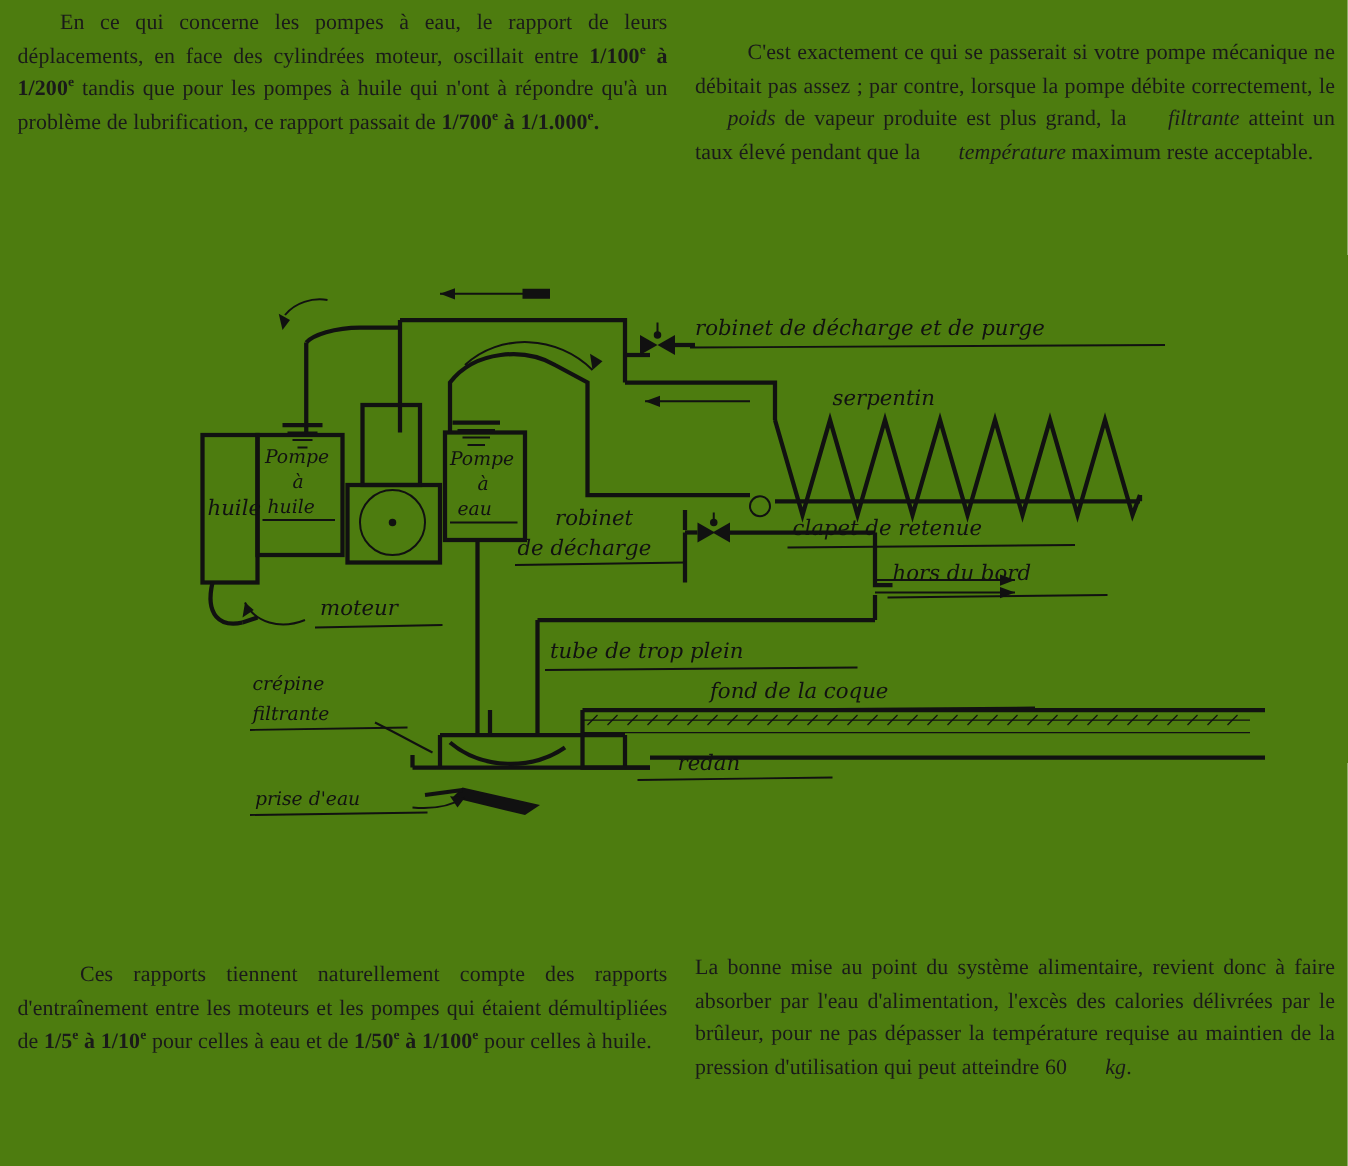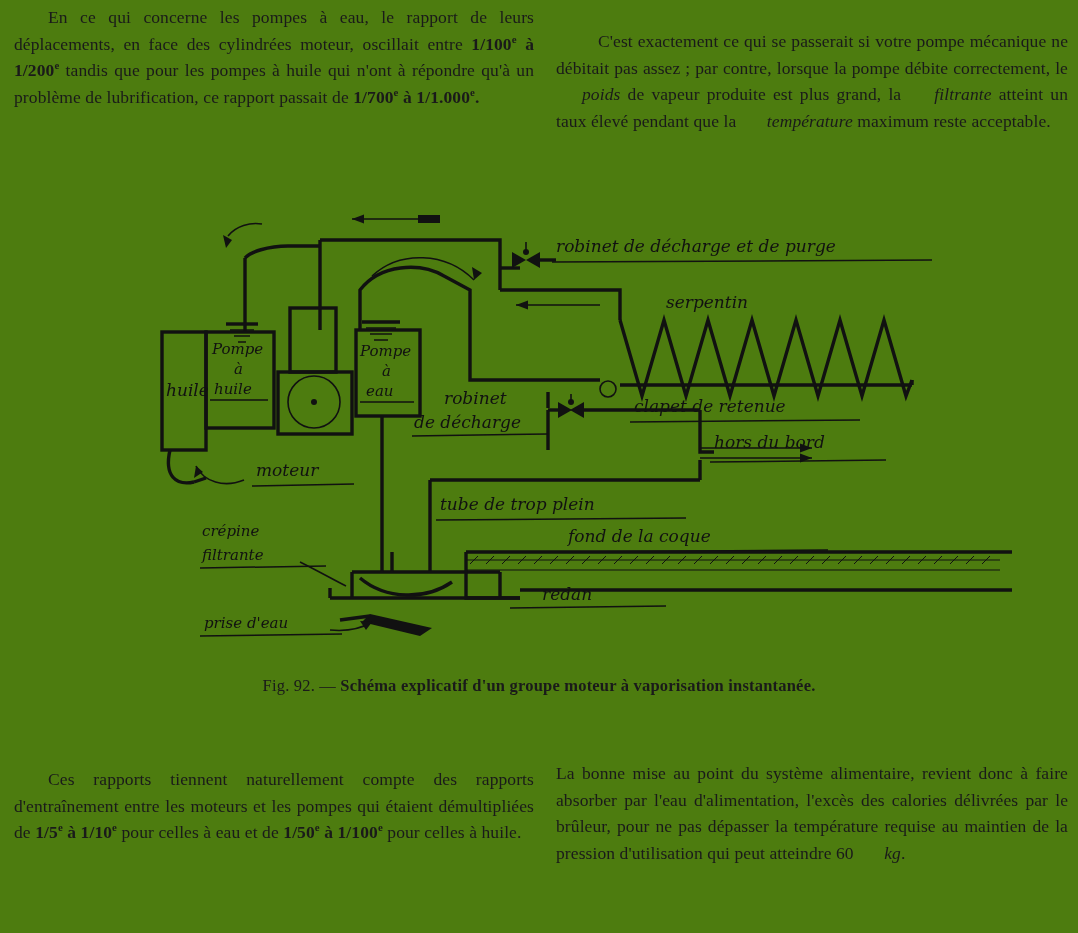--- a/index.html
+++ b/index.html
@@ -38,21 +38,21 @@
   #bottom-left-col  { top: 766px; }
   #bottom-right-col { top: 760px; }
   .bold { font-weight: bold; }
   .ital { font-style: italic; margin-left: 26px; }
   sup.o { font-size: .62em; vertical-align: super; }
 
   
   #figure-wrap {
     position: absolute;
     left: 0;
-    top: 180px;
+    top: 196px;
     width: 1045px;
     height: 520px;
   }
   #figure-svg { display: block; }
 
   #figure-caption {
     position: absolute;
     left: 0;
     top: 676px;
     width: 1078px;
@@ -249,28 +249,24 @@
       <text class="hand hand-sm" x="382" y="196">à</text>
       <text class="hand hand-sm" x="366" y="216">eau</text>
       <line class="uline" x1="360" y1="222" x2="414" y2="222"></line>
       <path class="thick" d="M362 142 L400 142"></path>
       <path class="thin" d="M366 148 L396 148 M370 154 L392 154 M374 160 L388 160"></path>
       <path class="thick" d="M382 236 L382 392"></path>
 
     </svg>
   </div>
 
-  <div id="figure-caption">
-    <span class="capnum">Fig. 92. —</span>
-    <span class="captext">Schéma explicatif d'un groupe moteur à vaporisation instantanée.</span>
-  </div>
 
   <div class="col-block col-left" id="bottom-left-col">
     <p>
-      <span style="margin-left:34px">Ces</span> rapports tiennent naturellement compte
+      <span style="margin-left:50px">Ces</span> rapports tiennent naturellement compte
       des rapports d'entraînement entre les moteurs et les pompes qui étaient démultipliées de
       <span class="bold">1/5<sup class="o">e</sup> à 1/10<sup class="o">e</sup></span>
       pour celles à eau et de
       <span class="bold">1/50<sup class="o">e</sup> à 1/100<sup class="o">e</sup></span>
       pour celles à huile.
     </p>
   </div>
 
   <div class="col-block col-right" id="bottom-right-col">
     <p>

